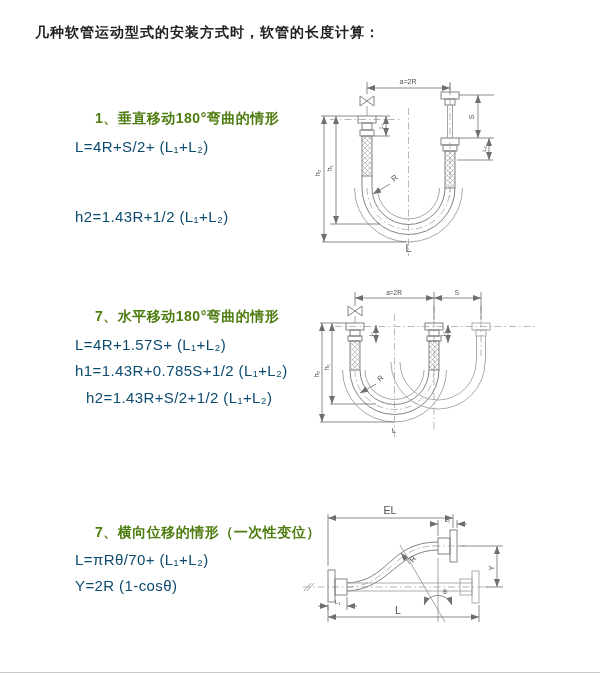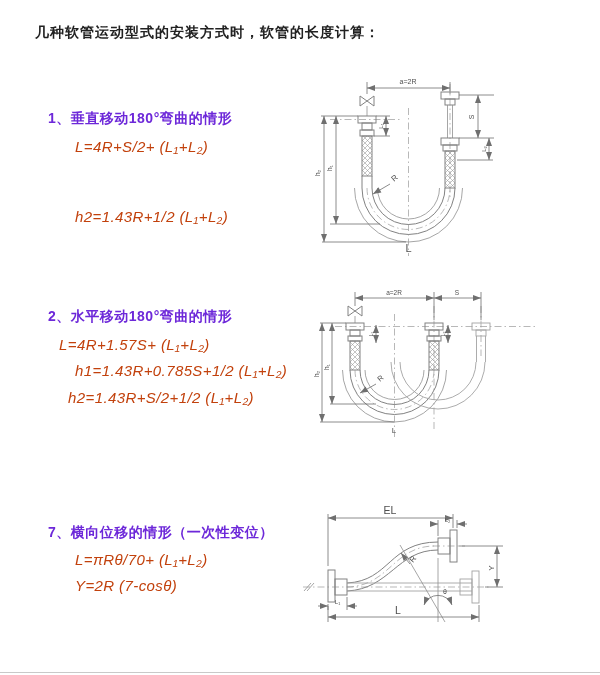--- a/index.html
+++ b/index.html
@@ -1,20 +1,20 @@
 <!DOCTYPE html>
 <html><head>
 <meta charset="utf-8">
 <style>
   html,body{margin:0;padding:0;background:#fff;}
   #page{position:relative;width:600px;height:675px;background:#ffffff;overflow:hidden;
         font-family:"Liberation Sans","DejaVu Sans",sans-serif;color:#2e2e2e;}
   .title{position:absolute;left:35px;top:24px;font-size:14px;font-weight:bold;letter-spacing:1px;color:#222;}
-  .sec-head{position:absolute;font-size:14px;font-weight:bold;letter-spacing:.5px;color:#6d28d9;}
-  .formula{position:absolute;font-size:15px;color:#c2410c;letter-spacing:.4px;font-style:italic;}
+  .sec-head{position:absolute;font-size:14px;font-weight:bold;letter-spacing:.5px;color:#4d7c0f;margin-left:47px;}
+  .formula{position:absolute;font-size:15px;color:#0c4a6e;letter-spacing:.4px;}
   .page-edge{position:absolute;left:0;right:0;bottom:2px;border-top:1px solid #c9c9c9;}
   svg{position:absolute;overflow:visible;}
   svg text{fill:#4f4f4f;font-family:"Liberation Sans","DejaVu Sans",sans-serif;}
   .geo{stroke:#828282;stroke-width:1;fill:none;}
   .geo-thin{stroke:#8f8f8f;stroke-width:.8;fill:none;}
   .ghost{stroke:#a3a3a3;stroke-width:.9;fill:none;}
   .dim{stroke:#6f6f6f;stroke-width:.8;fill:none;}
   .cl{stroke:#9a9a9a;stroke-width:.7;fill:none;stroke-dasharray:7 3 1.5 3;}
   .braid{stroke:#828282;stroke-width:1;}
 </style>
@@ -22,28 +22,28 @@
 <body>
 
 <div id="page">
 
   <div class="title">几种软管运动型式的安装方式时，软管的长度计算：</div>
 
   <div class="sec-head" style="left:48px;top:110px">1、垂直移动180°弯曲的情形</div>
   <div class="formula" style="left:75px;top:138px">L=4R+S/2+ (L₁+L₂)</div>
   <div class="formula" style="left:75px;top:208px">h2=1.43R+1/2 (L₁+L₂)</div>
 
-  <div class="sec-head" style="left:48px;top:308px">2、水平移动180°弯曲的情形</div>
-  <div class="formula" style="left:59px;top:336px">L=4R+1.57S+ (L₁+L₂)</div>
+  <div class="sec-head" style="left:48px;top:308px">7、水平移动180°弯曲的情形</div>
+  <div class="formula" style="left:75px;top:336px">L=4R+1.57S+ (L₁+L₂)</div>
   <div class="formula" style="left:75px;top:362px">h1=1.43R+0.785S+1/2 (L₁+L₂)</div>
-  <div class="formula" style="left:68px;top:389px">h2=1.43R+S/2+1/2 (L₁+L₂)</div>
+  <div class="formula" style="left:86px;top:389px">h2=1.43R+S/2+1/2 (L₁+L₂)</div>
 
   <div class="sec-head" style="left:48px;top:524px">7、横向位移的情形（一次性变位）</div>
   <div class="formula" style="left:75px;top:551px">L=πRθ/70+ (L₁+L₂)</div>
-  <div class="formula" style="left:75px;top:577px">Y=2R (7-cosθ)</div>
+  <div class="formula" style="left:75px;top:577px">Y=2R (1-cosθ)</div>
 
   <svg style="left:310px;top:68px" width="270" height="200" viewBox="0 0 270 200">
     <defs>
       <marker id="a1" markerUnits="userSpaceOnUse" markerWidth="9" markerHeight="7" refX="8.5" refY="3.5" orient="auto-start-reverse">
         <path d="M0.5,0.5 L8.5,3.5 L0.5,6.5 Z" fill="#6f6f6f"></path>
       </marker>
       <pattern id="hp1" width="5" height="5" patternUnits="userSpaceOnUse">
         <path d="M0,0 L5,5 M5,0 L0,5" stroke="#8a8a8a" stroke-width="0.5"></path>
       </pattern>
     </defs>

